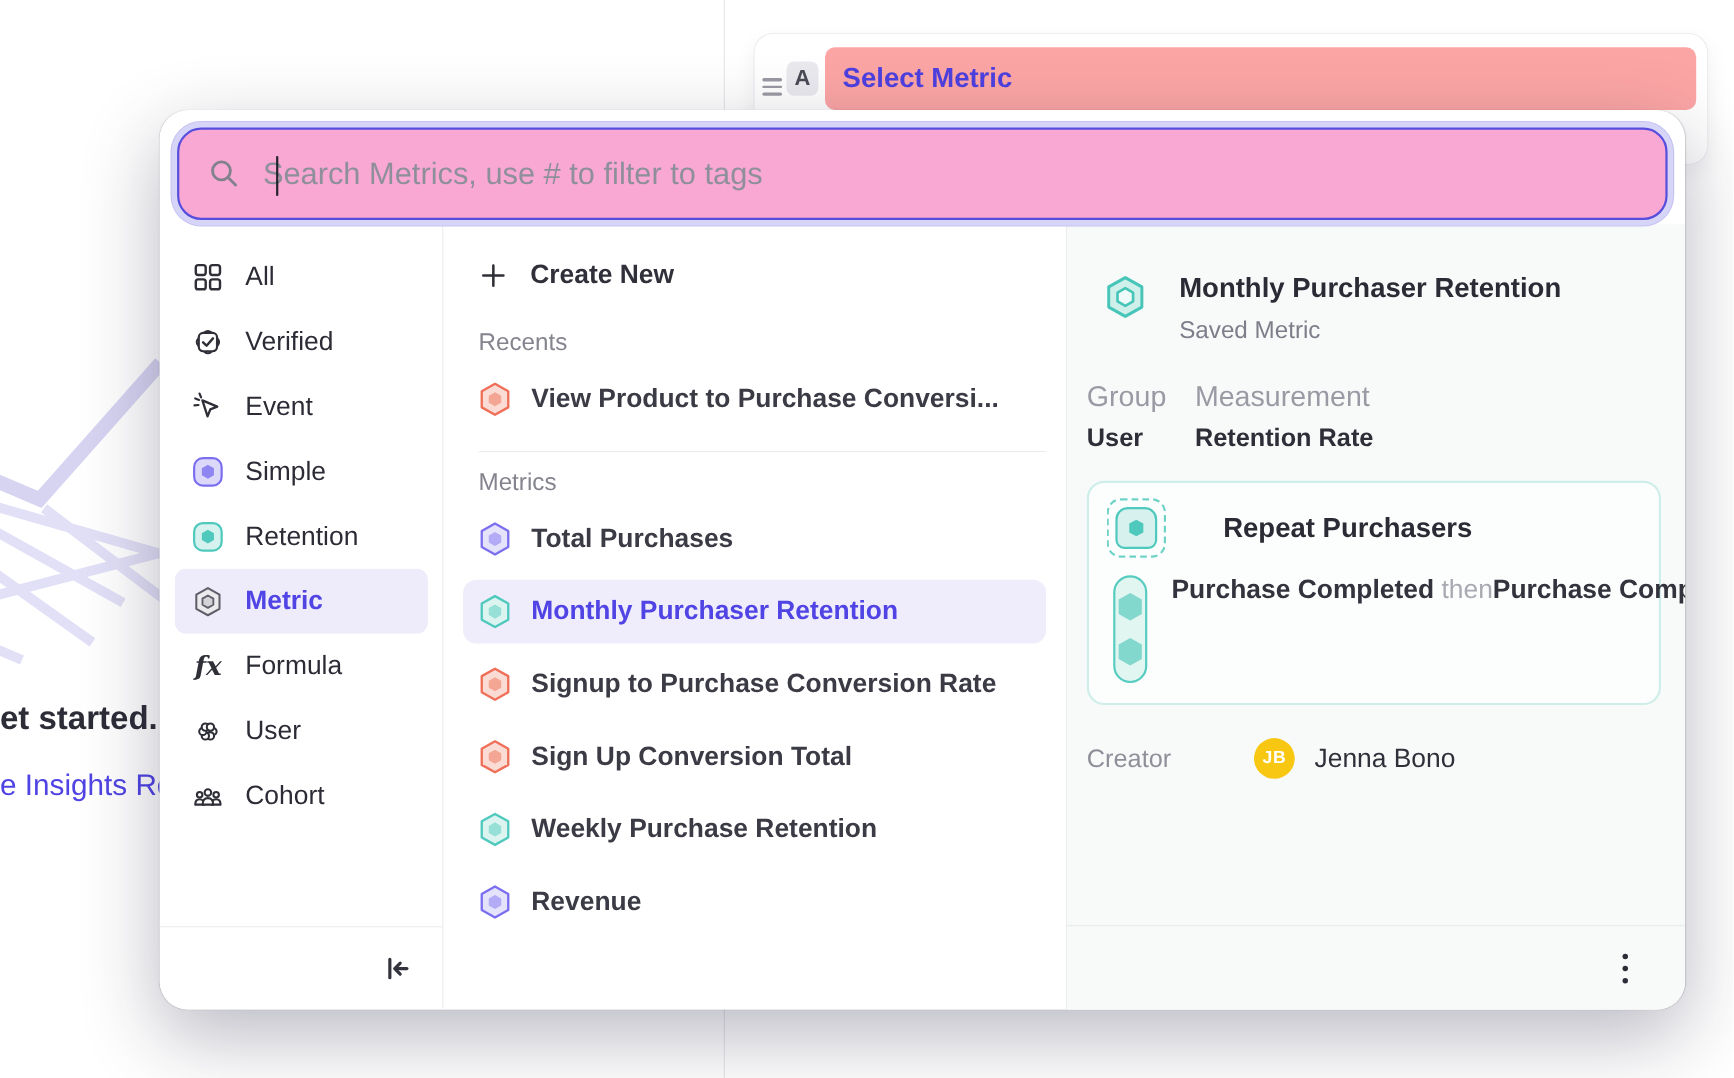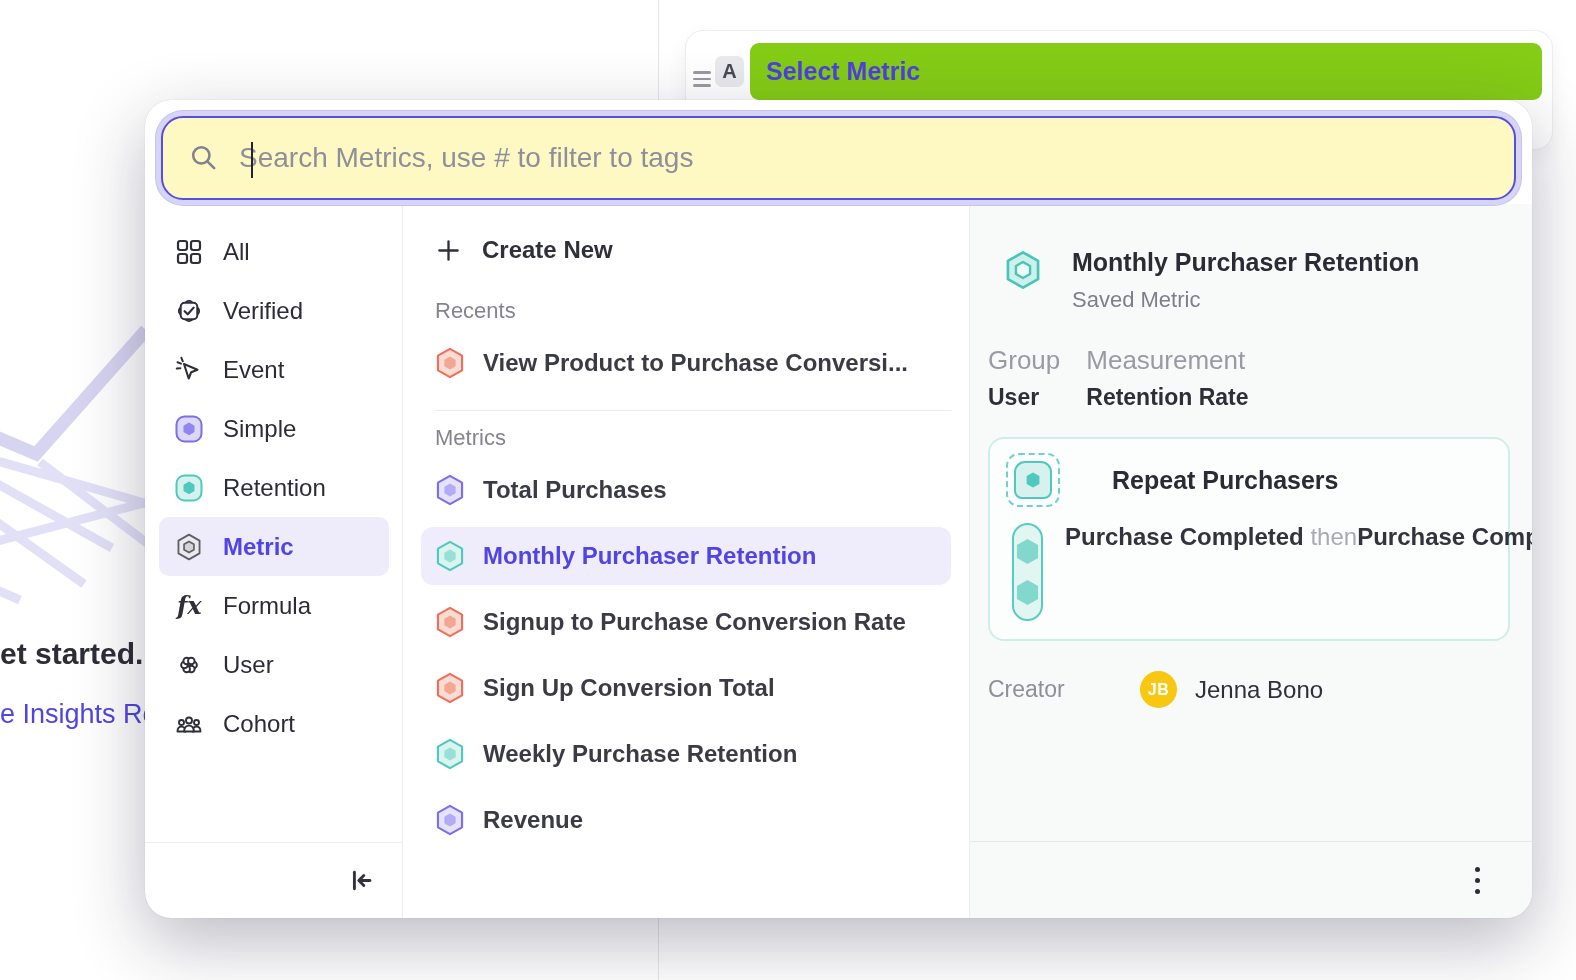--- a/index.html
+++ b/index.html
@@ -24,35 +24,35 @@
     display:flex; align-items:flex-start; padding:12px 10px 0 5px;
   }
   .drag-handle { width:18px; margin:28px 4px 0 2px; display:flex; flex-direction:column; gap:4px; }
   .drag-handle i { display:block; height:2.5px; background:#9a9aa4; border-radius:2px; }
   .series-badge {
     width:29px; height:31px; margin-top:13px; background:#e9e9ee; border-radius:7px;
     display:flex; align-items:center; justify-content:center;
     font-size:20px; font-weight:700; color:#4a4a55;
   }
   .select-metric-pill {
-    flex:1; height:57px; margin-left:6px; background:#84cc16; border-radius:9px;
+    flex:1; height:57px; margin-left:6px; background:#fca5a5; border-radius:9px;
     display:flex; align-items:center; padding-left:16px;
     font-size:25px; font-weight:700; color:#4d40df; cursor:pointer;
   }
 
   
   .modal {
     position:absolute; left:145px; top:100px; width:1387px; height:818px;
     background:#fff; border-radius:26px; z-index:5; overflow:hidden;
     box-shadow:0 24px 70px rgba(25,25,55,.30), 0 0 1px rgba(0,0,0,.2);
     display:flex; flex-direction:column;
   }
   .search-wrap {
     position:relative; margin:16px 16px 4px 16px; height:84px; border-radius:22px;
-    border:2px solid #574ede; background:#fef9c3;
+    border:2px solid #574ede; background:#f9a8d4;
     box-shadow:0 0 0 5px #d7d5f7, 0 0 0 6px #c6c3f3;
     display:flex; align-items:center; padding:0 26px; gap:20px;
   }
   .search-wrap input {
     flex:1; border:none; outline:none; font-family:inherit;
     font-size:28px; color:#2e2e38; background:transparent;
   }
   .search-wrap input::placeholder { color:#8f8f9b; opacity:1; }
   .caret { position:absolute; left:88px; top:24px; width:2px; height:36px; background:#23232c; }
 

